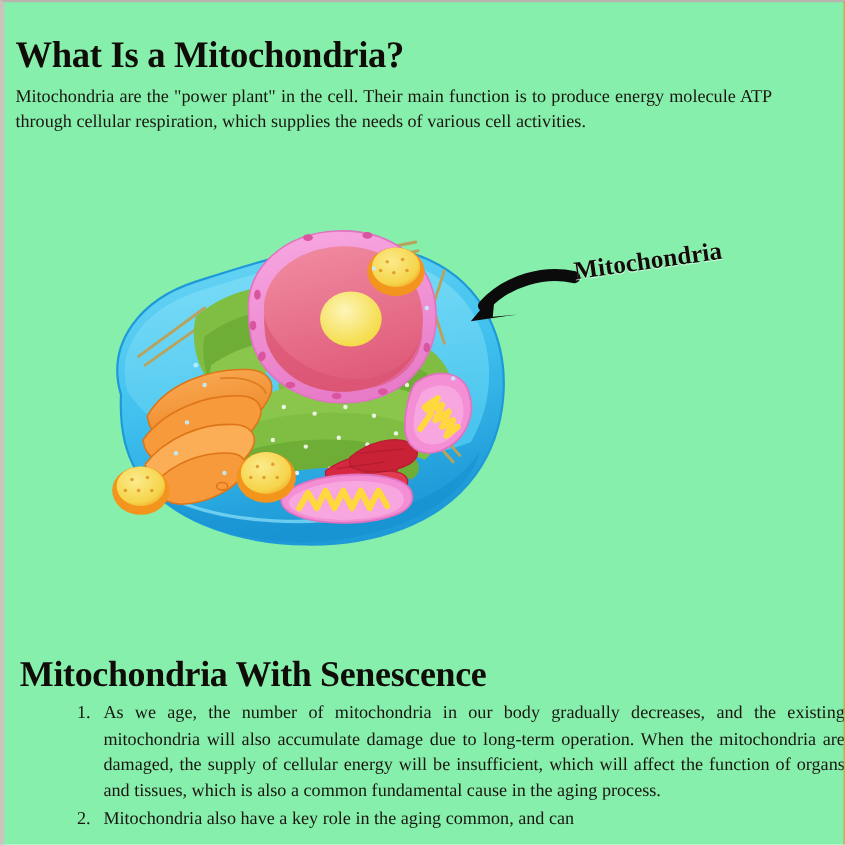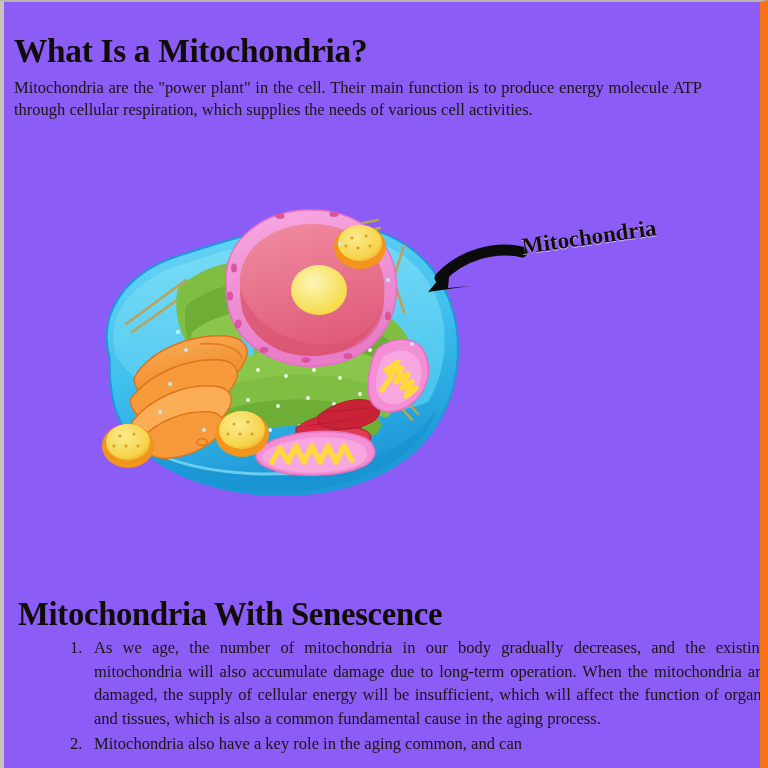--- a/index.html
+++ b/index.html
@@ -8,26 +8,26 @@
     padding: 0;
     background: #ffffff;
   }
   body {
     font-family: "Liberation Serif", "DejaVu Serif", serif;
   }
   #page {
     position: relative;
     width: 768px;
     height: 768px;
-    background: #8b5cf6;
+    background: #86efac;
     overflow: hidden;
     box-sizing: border-box;
     border-top: 2px solid #b9b5ae;
     border-left: 4px solid #c9c5bd;
-    border-right: 8px solid #f97316;
+    border-right: 1px solid #f97316;
   }
   .h1 {
     position: absolute;
     font-family: "Liberation Serif", "DejaVu Serif", serif;
     font-weight: bold;
     color: #100c08;
     letter-spacing: -0.3px;
     white-space: nowrap;
   }
   #title-main {

